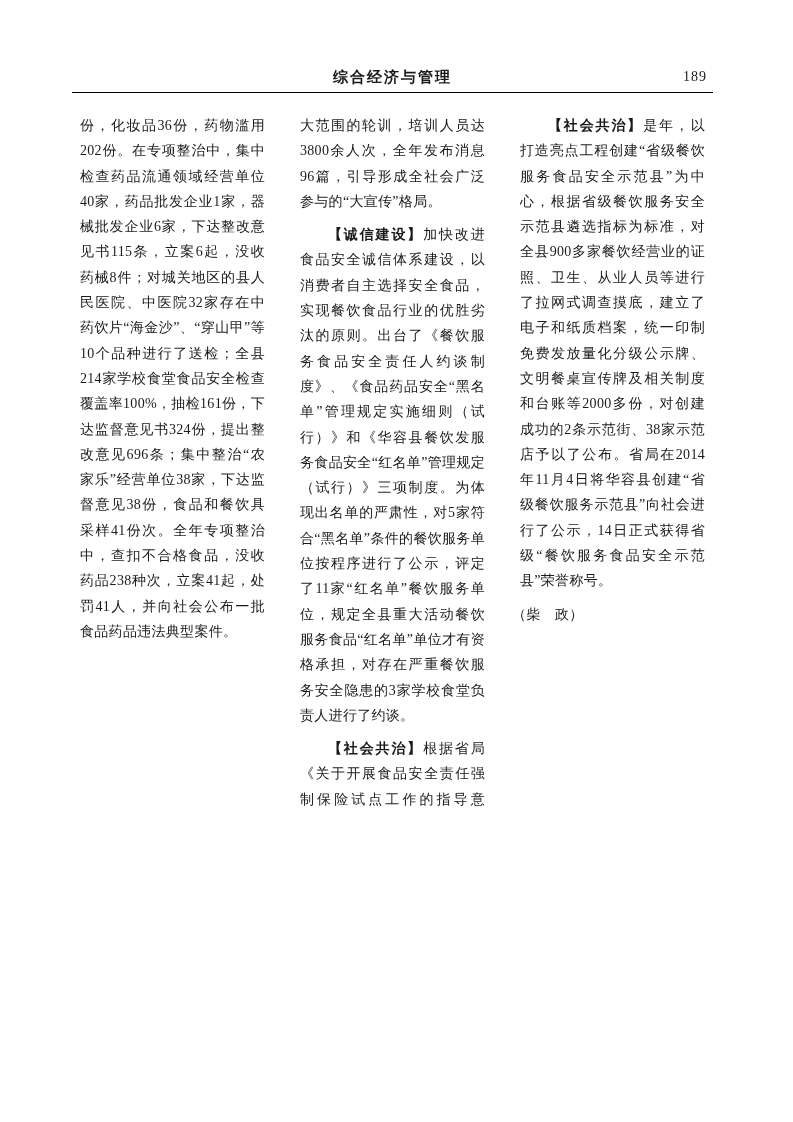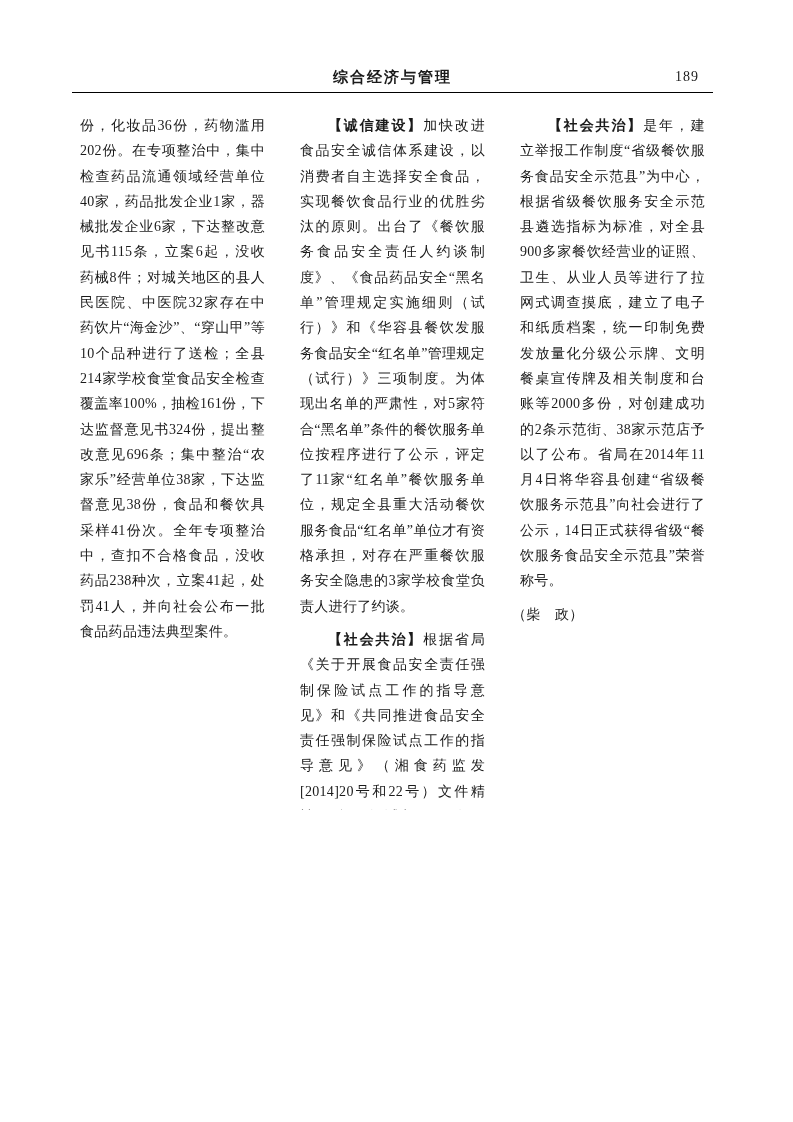--- a/index.html
+++ b/index.html
@@ -26,21 +26,21 @@
   .header-title {
     display: block;
     text-align: center;
     font-size: 15px;
     font-weight: bold;
     letter-spacing: 2px;
     line-height: 22px;
   }
   .page-num {
     position: absolute;
-    right: 14px;
+    right: 6px;
     top: 0;
     font-size: 14px;
     line-height: 22px;
     letter-spacing: 1px;
   }
   .rule {
     margin-top: 4px;
     border-bottom: 1.6px solid #000;
   }
   .columns {
@@ -77,24 +77,25 @@
     </div>
     <div class="rule"></div>
 
     <div class="columns">
 
       <div class="col">
         <p class="para cont"><span>份，化妆品36份，药物滥用202份。在专项整治中，集中检查药品流通领域经营单位40家，药品批发企业1家，器械批发企业6家，下达整改意见书115条，立案6起，没收药械8件；对城关地区的县人民医院、中医院32家存在中药饮片“海金沙”、“穿山甲”等10个品种进行了送检；全县214家学校食堂食品安全检查覆盖率100%，抽检161份，下达监督意见书324份，提出整改意见696条；集中整治“农家乐”经营单位38家，下达监督意见38份，食品和餐饮具采样41份次。全年专项整治中，查扣不合格食品，没收药品238种次，立案41起，处罚41人，并向社会公布一批食品药品违法典型案件。</span></p>
       </div>
 
       <div class="col">
+        <p class="para cont"><span>大范围的轮训，培训人员达3800余人次，全年发布消息96篇，引导形成全社会广泛参与的“大宣传”格局。</span></p>
         <p class="para"><b class="head">【诚信建设】</b><span>加快改进食品安全诚信体系建设，以消费者自主选择安全食品，实现餐饮食品行业的优胜劣汰的原则。出台了《餐饮服务食品安全责任人约谈制度》、《食品药品安全“黑名单”管理规定实施细则（试行）》和《华容县餐饮发服务食品安全“红名单”管理规定（试行）》三项制度。为体现出名单的严肃性，对5家符合“黑名单”条件的餐饮服务单位按程序进行了公示，评定了11家“红名单”餐饮服务单位，规定全县重大活动餐饮服务食品“红名单”单位才有资格承担，对存在严重餐饮服务安全隐患的3家学校食堂负责人进行了约谈。</span></p>
         <p class="para"><b class="head">【社会共治】</b><span>根据省局《关于开展食品安全责任强制保险试点工作的指导意见》和《共同推进食品安全责任强制保险试点工作的指导意见》（湘食药监发[2014]20号和22号）文件精神，“食强险”试点工作取得显著成效。8月份，协同县教育局、县人保财政公司，成功开展了以学校食堂为主体的食</span></p>
       </div>
 
       <div class="col">
-        <p class="para"><b class="head">【社会共治】</b><span>是年，建立举报工作制度“省级餐饮服务食品安全示范县”为中心，根据省级餐饮服务安全示范县遴选指标为标准，对全县900多家餐饮经营业的证照、卫生、从业人员等进行了拉网式调查摸底，建立了电子和纸质档案，统一印制免费发放量化分级公示牌、文明餐桌宣传牌及相关制度和台账等2000多份，对创建成功的2条示范街、38家示范店予以了公布。省局在2014年11月4日将华容县创建“省级餐饮服务示范县”向社会进行了公示，14日正式获得省级“餐饮服务食品安全示范县”荣誉称号。</span></p>
+        <p class="para"><b class="head">【社会共治】</b><span>是年，以打造亮点工程创建“省级餐饮服务食品安全示范县”为中心，根据省级餐饮服务安全示范县遴选指标为标准，对全县900多家餐饮经营业的证照、卫生、从业人员等进行了拉网式调查摸底，建立了电子和纸质档案，统一印制免费发放量化分级公示牌、文明餐桌宣传牌及相关制度和台账等2000多份，对创建成功的2条示范街、38家示范店予以了公布。省局在2014年11月4日将华容县创建“省级餐饮服务示范县”向社会进行了公示，14日正式获得省级“餐饮服务食品安全示范县”荣誉称号。</span></p>
         <p class="signature">（柴　政）</p>
       </div>
 
     </div>
   </div>
 </div>
 
 </body></html>

